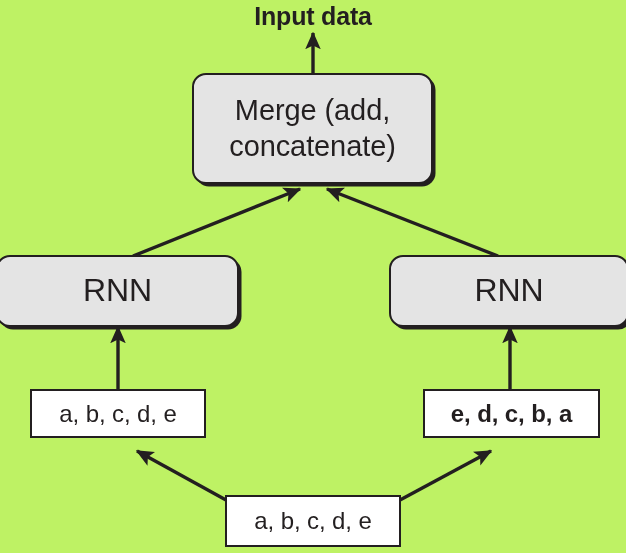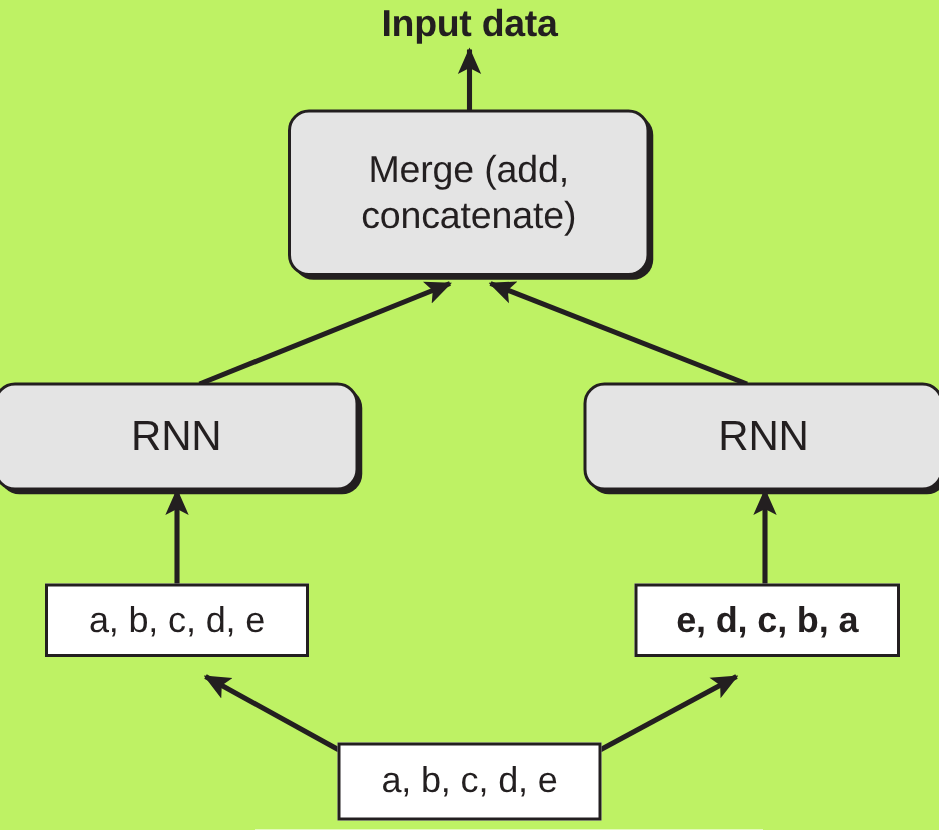--- a/index.html
+++ b/index.html
@@ -54,32 +54,32 @@
     line-height: 1.22;
     white-space: pre-line;
     letter-spacing: -0.1px;
   }
 
   
   #node-merge {
     left: 192px;  top: 73px;
     width: 241px; height: 111px;
   }
-  #node-merge .label { font-size: 25px; }
+  #node-merge .label { font-size: 29px; }
 
   #node-rnn-left {
     left: -4px;  top: 255px;
     width: 243px; height: 72px;
   }
   #node-rnn-right {
     left: 389px; top: 255px;
     width: 240px; height: 72px;
   }
   #node-rnn-left .label,
-  #node-rnn-right .label { font-size: 28px; }
+  #node-rnn-right .label { font-size: 32px; }
 
   #node-seq-left {
     left: 30px;  top: 389px;
     width: 176px; height: 49px;
   }
   #node-seq-right {
     left: 423px; top: 389px;
     width: 177px; height: 49px; font-weight: bold;
   }
   #node-seq-source {

